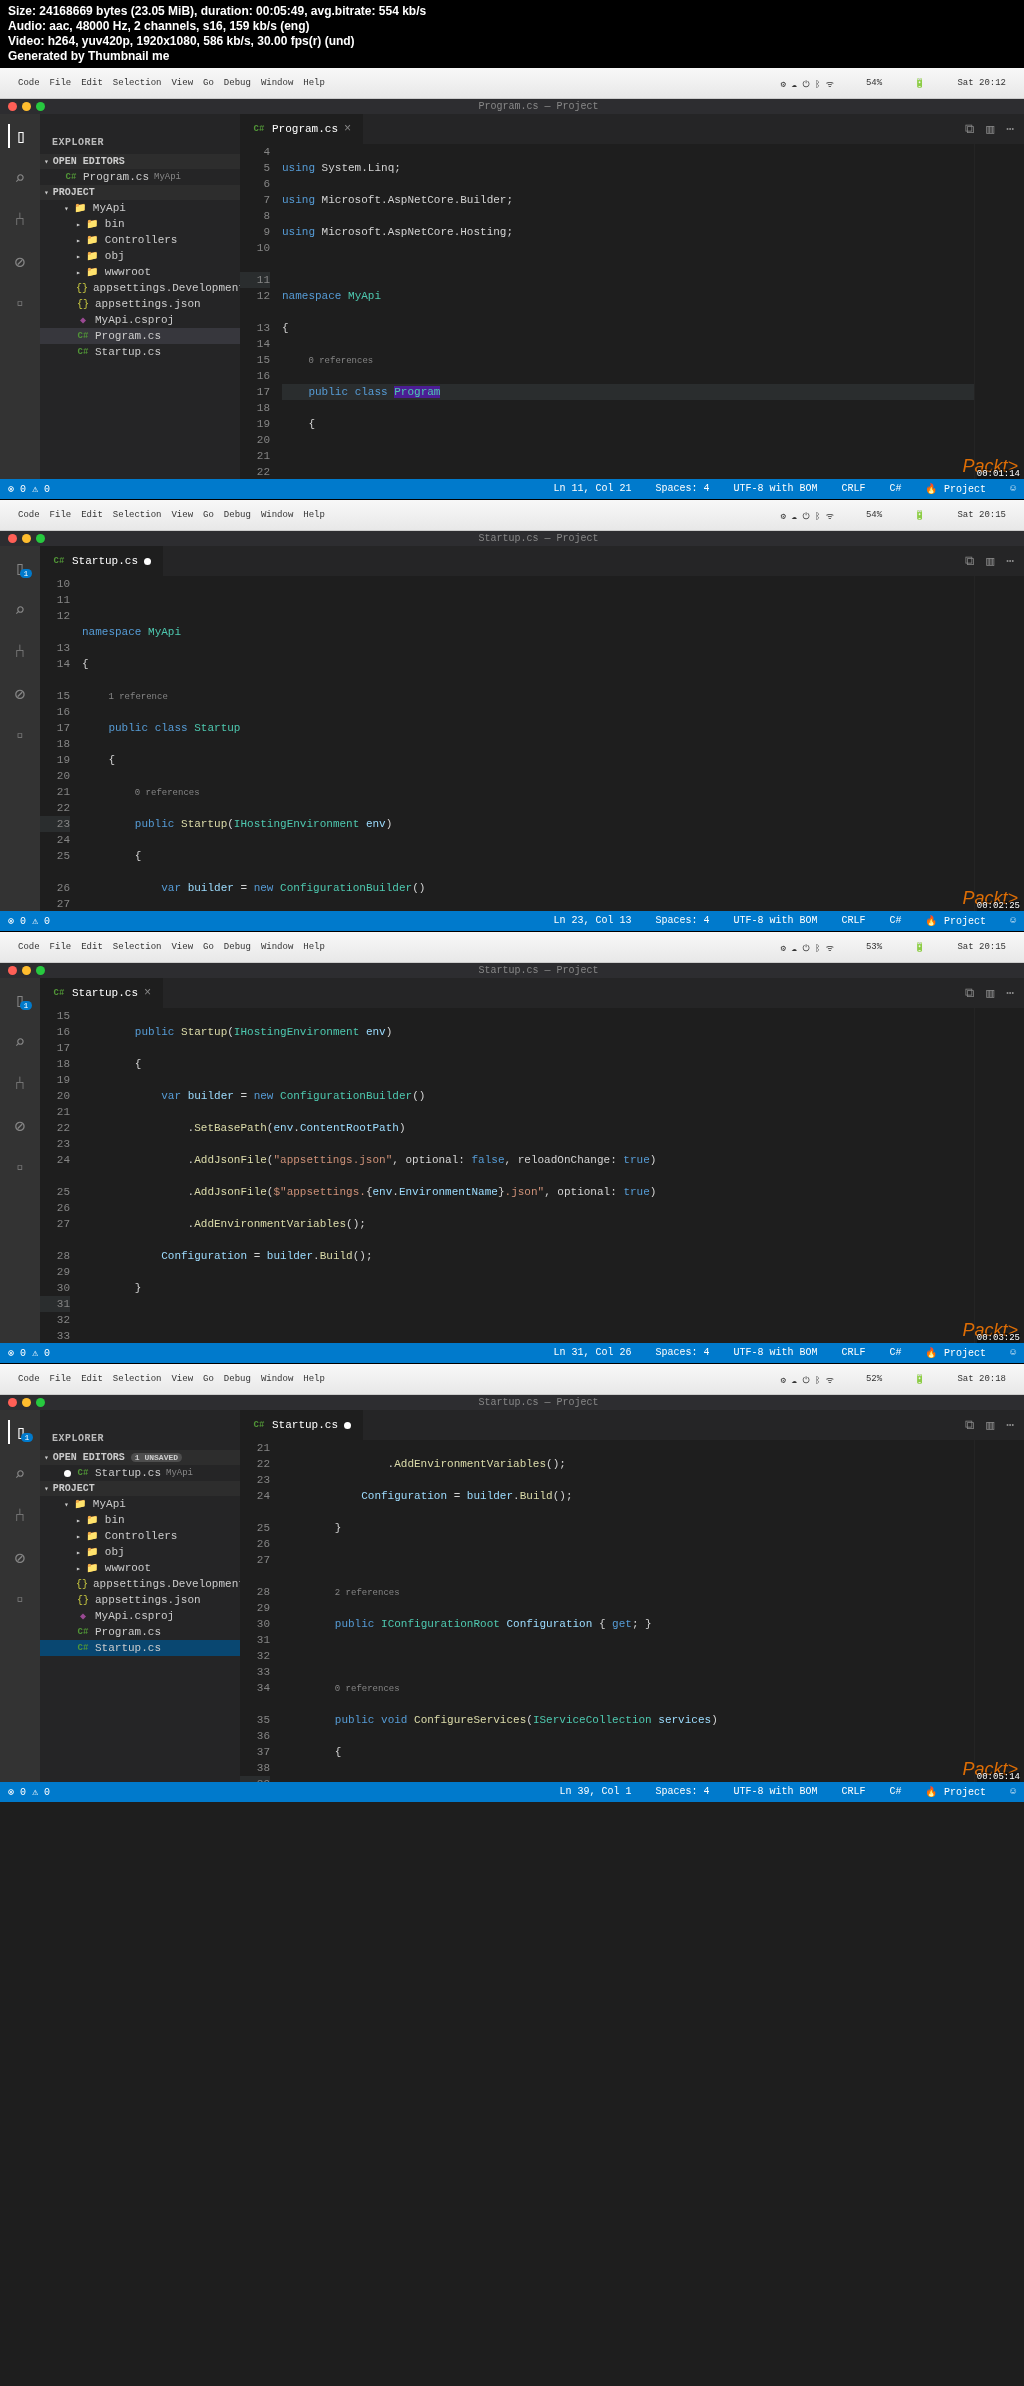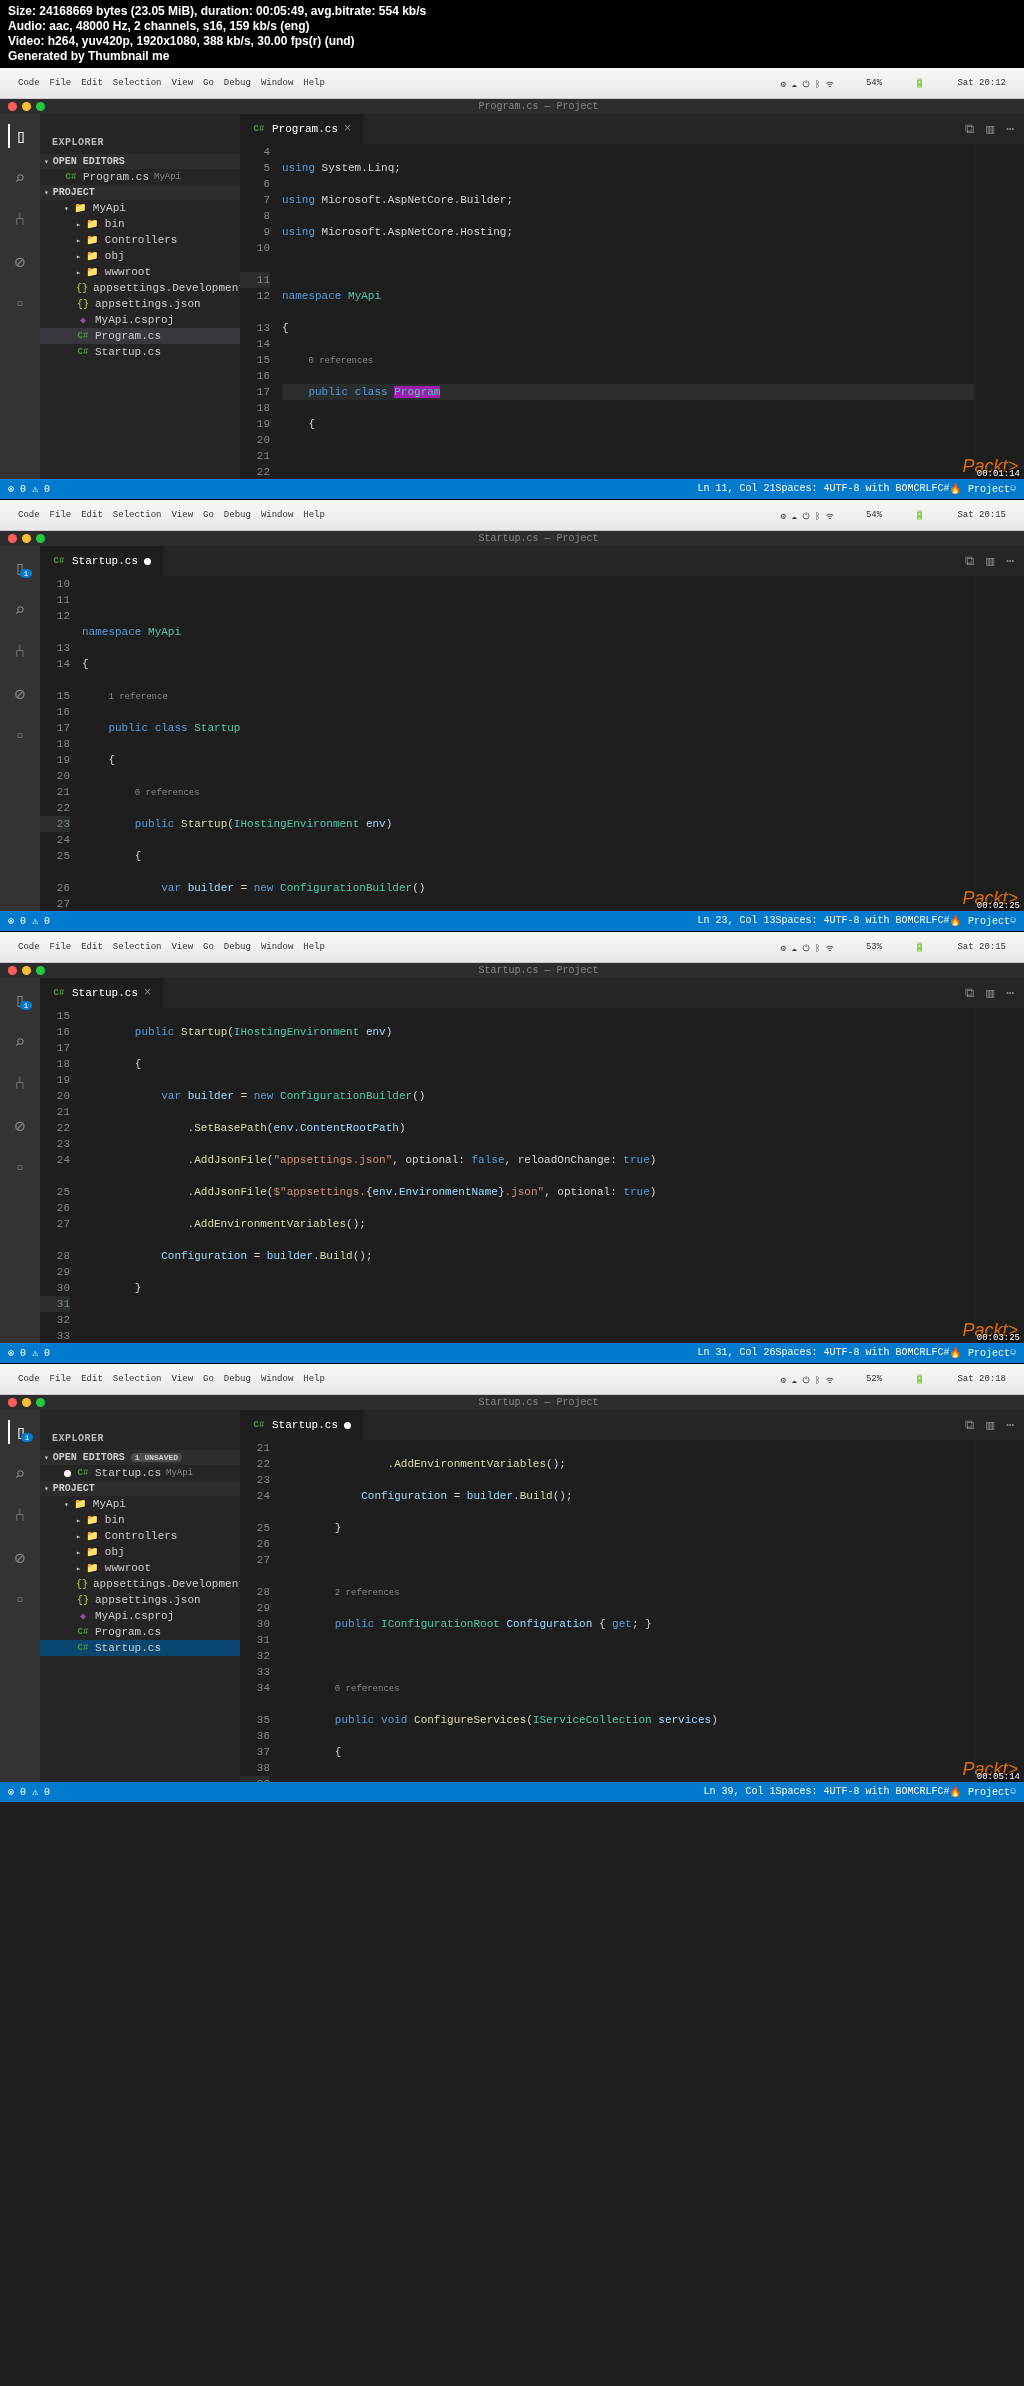--- a/index.html
+++ b/index.html
@@ -56,38 +56,38 @@
 .gutter .line { height: 16px; }
 .minimap { width: 50px; background: #1e1e1e; opacity: 0.5; border-left: 1px solid #2a2a2a; }
 
 .k { color: #569cd6; } 
 .t { color: #4ec9b0; } 
 .s { color: #ce9178; } 
 .m { color: #dcdcaa; } 
 .c { color: #6a9955; } 
 .v { color: #9cdcfe; } 
 .ref { color: #858585; font-size: 9px; }
-.sel { background: #a21caf; margin-top: 8px; }
+.sel { background: #4c1d95; margin-top: 8px; }
 .lineh { background: #2a2d2e; }
 
 .statusbar { height: 20px; background: #007acc; color: #fff; display: flex; align-items: center; font-size: 10px; padding: 0 8px; }
 .statusbar .sb-item { margin-right: 12px; }
-.statusbar .right { margin-left: auto; display: flex; gap: 0; font-family: Liberation Mono, monospace; }
+.statusbar .right { margin-left: auto; display: flex; gap: 24px; font-family: Liberation Mono, monospace; }
 
 .watermark { position: absolute; right: 6px; bottom: 2px; color: #ff7b00; font-size: 18px; font-family: Arial; font-style: italic; opacity: 0.85; z-index: 5; }
 .timestamp { position: absolute; right: 4px; bottom: 0; font-size: 9px; color: #fff; background: rgba(0,0,0,.4); z-index: 6; }
 .sep { height: 1px; background: #000; }
 </style>
 </head>
 <body>
 
 <div class="header-text">
   <div>Size: 24168669 bytes (23.05 MiB), duration: 00:05:49, avg.bitrate: 554 kb/s</div>
   <div>Audio: aac, 48000 Hz, 2 channels, s16, 159 kb/s (eng)</div>
-  <div>Video: h264, yuv420p, 1920x1080, 388 kb/s, 30.00 fps(r) (und)</div>
+  <div>Video: h264, yuv420p, 1920x1080, 586 kb/s, 30.00 fps(r) (und)</div>
   <div>Generated by Thumbnail me</div>
 </div>
 
 <div class="mac-menubar">
   <span class="apple"></span>
   <span>Code</span>
   <span>File</span>
   <span>Edit</span>
   <span>Selection</span>
   <span>View</span>

